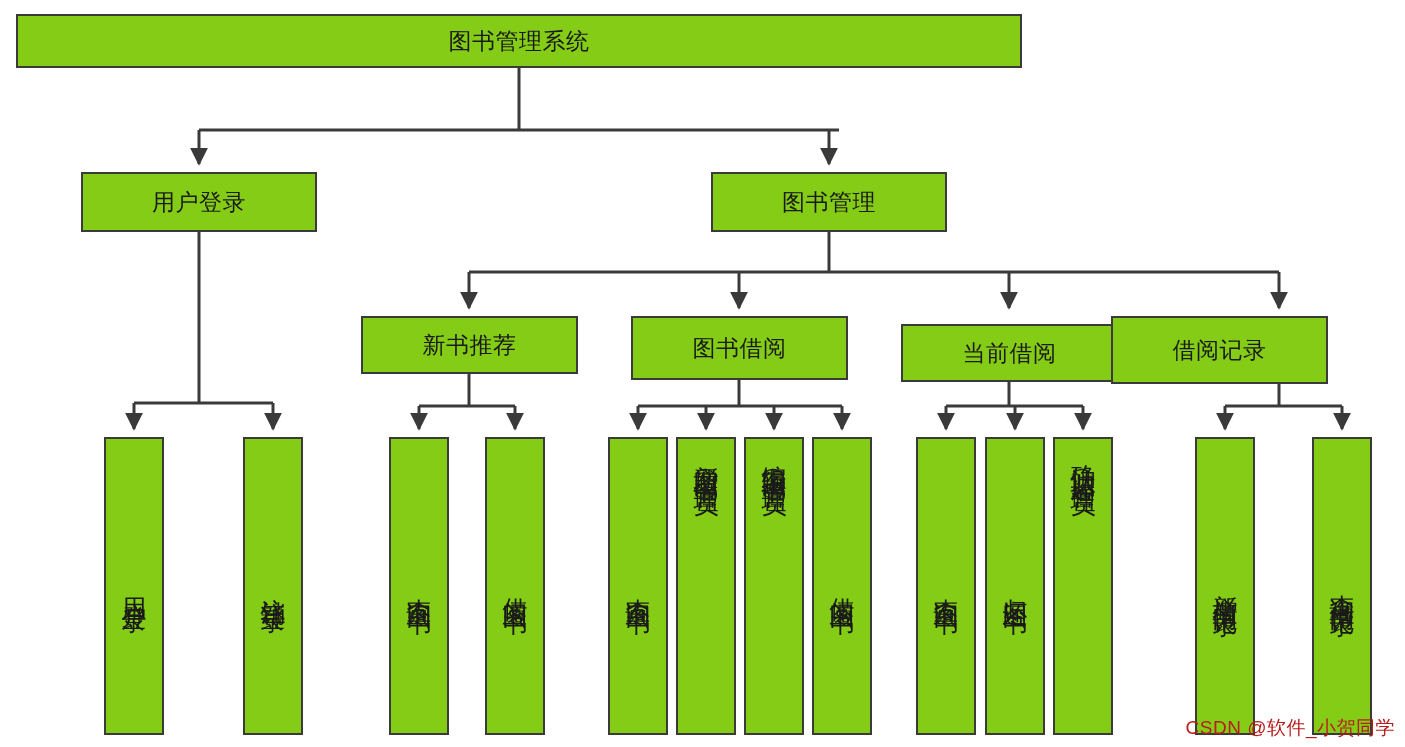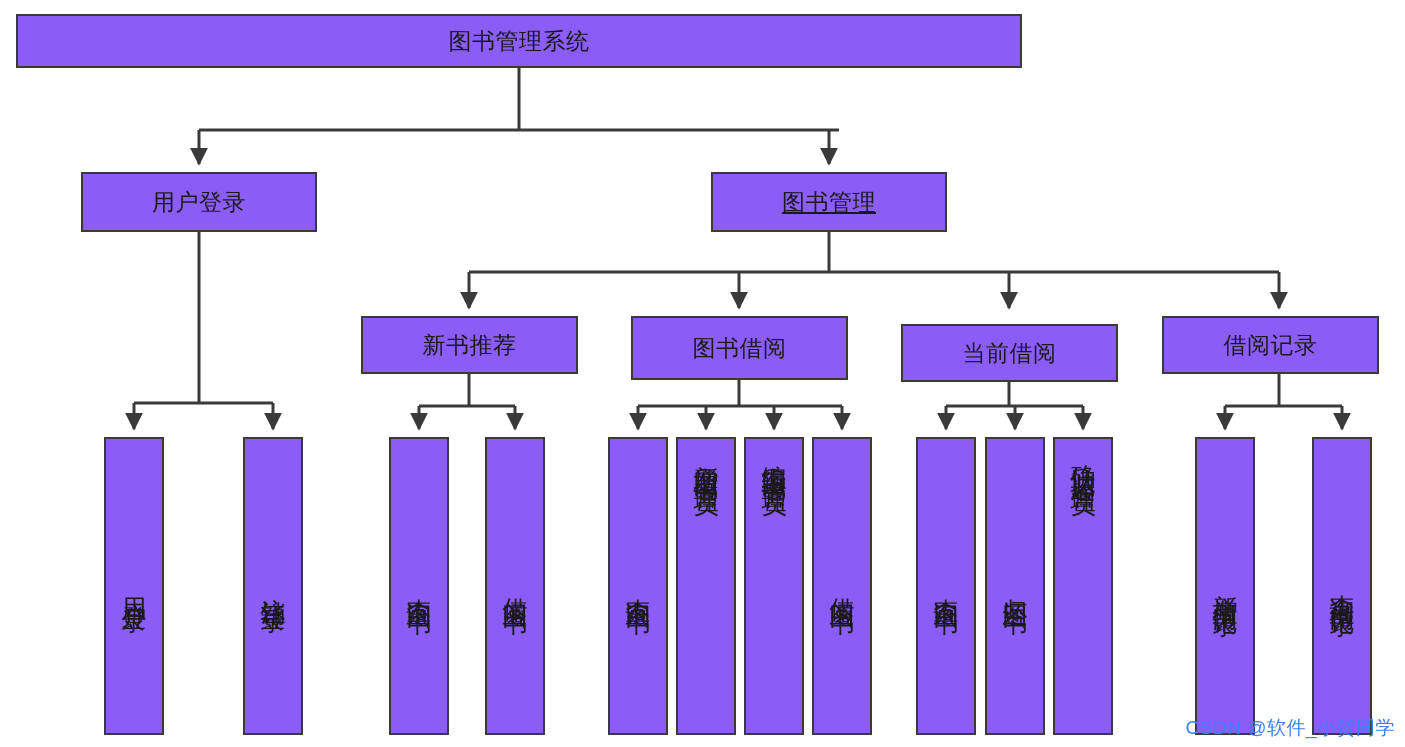--- a/index.html
+++ b/index.html
@@ -20,21 +20,21 @@
   svg#wires {
     position: absolute;
     left: 0;
     top: 0;
     width: 1405px;
     height: 747px;
   }
   .node {
     position: absolute;
     box-sizing: border-box;
-    background: #8b5cf6;
+    background: #84cc16;
     border: 2px solid #3a3a3a;
     display: flex;
     align-items: center;
     justify-content: center;
     color: #1a1a1a;
   }
   .node .label {
     display: block;
     text-align: center;
     line-height: 1.15;
@@ -58,21 +58,21 @@
   }
   .node.vert.centered {
     align-items: center;
     padding-top: 0;
   }
   .watermark {
     position: absolute;
     right: 10px;
     bottom: 6px;
     font-size: 19px;
-    color: #3b82f6;
+    color: #b91c1c;
     letter-spacing: 0.5px;
     white-space: nowrap;
     pointer-events: none;
   }
 </style>
 </head>
 <body>
 
 <div id="canvas">
 
@@ -126,34 +126,34 @@
     </g>
   </svg>
 
   <div class="node horiz" style="left:16px; top:14px; width:1006px; height:54px;">
     <span class="label">图书管理系统</span>
   </div>
 
   <div class="node horiz" style="left:81px; top:172px; width:236px; height:60px;">
     <span class="label">用户登录</span>
   </div>
-  <div class="node horiz" style="left:711px; top:172px; width:236px; height:60px;text-decoration:underline;">
+  <div class="node horiz" style="left:711px; top:172px; width:236px; height:60px;">
     <span class="label">图书管理</span>
   </div>
 
   <div class="node horiz" style="left:361px; top:316px; width:217px; height:58px;justify-content:center;">
     <span class="label">新书推荐</span>
   </div>
   <div class="node horiz" style="left:631px; top:316px; width:217px; height:64px;">
     <span class="label">图书借阅</span>
   </div>
   <div class="node horiz" style="left:901px; top:324px; width:217px; height:58px;">
     <span class="label">当前借阅</span>
   </div>
-  <div class="node horiz" style="left:1162px; top:316px; width:217px; height:58px;">
+  <div class="node horiz" style="left:1111px; top:316px; width:217px; height:68px;">
     <span class="label">借阅记录</span>
   </div>
 
   <div class="node vert centered" style="left:104px; top:437px; width:60px; height:298px;">
     <span class="label">用户登录</span>
   </div>
   <div class="node vert centered" style="left:243px; top:437px; width:60px; height:298px;">
     <span class="label">注销登录</span>
   </div>
 

